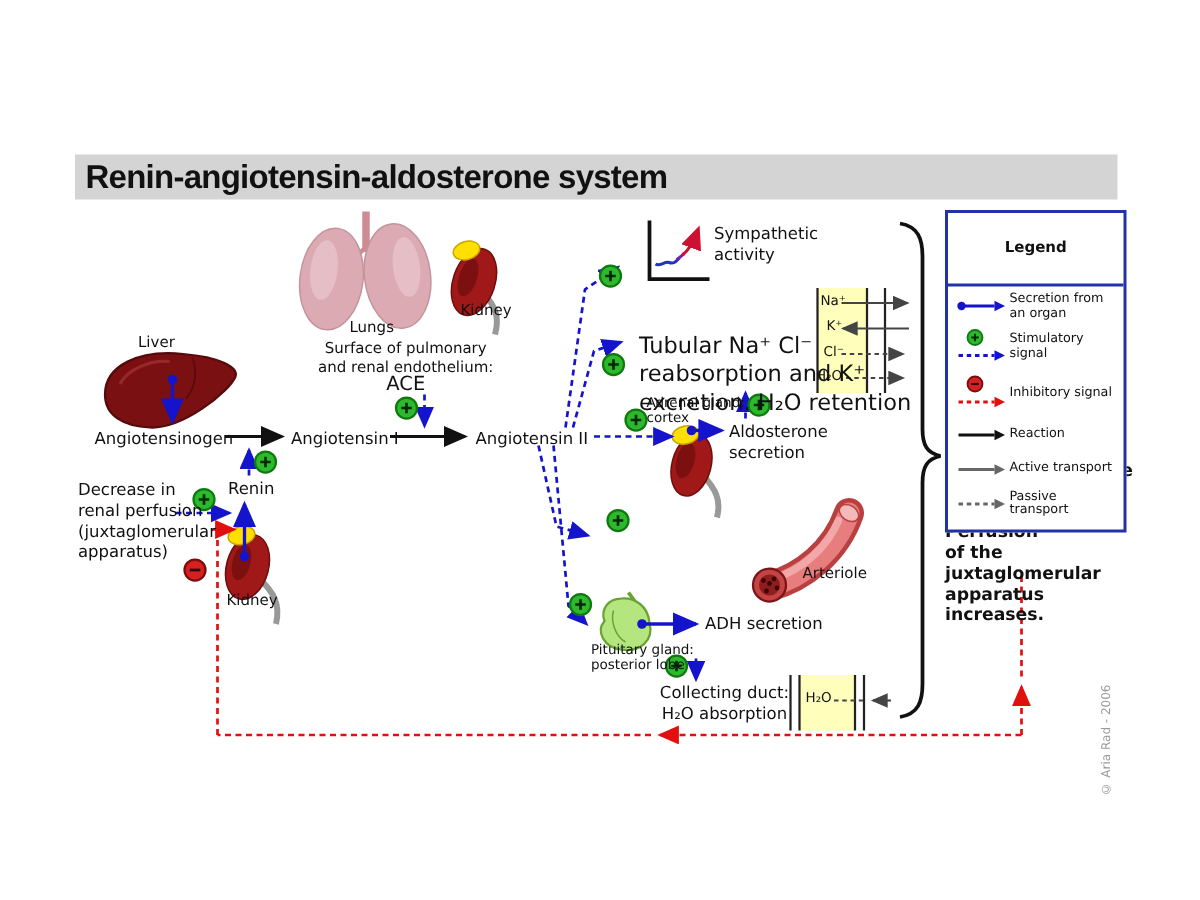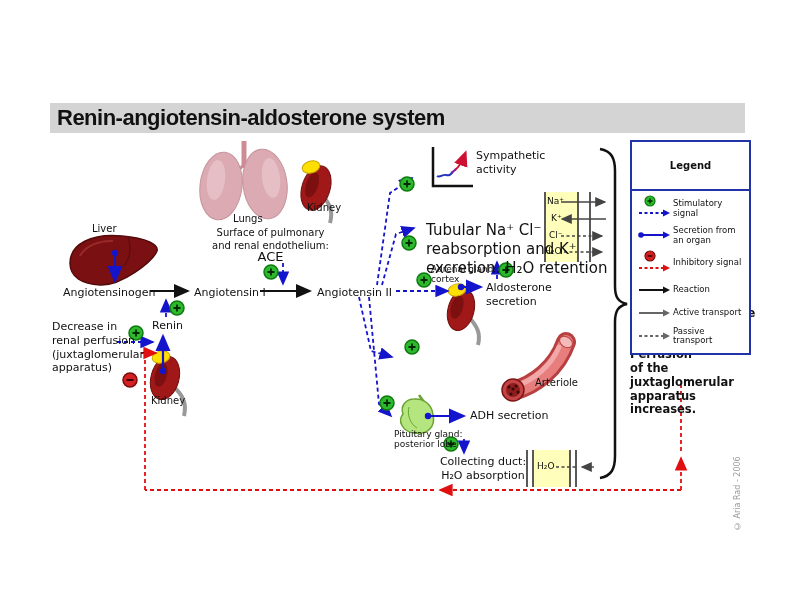--- a/index.html
+++ b/index.html
@@ -224,36 +224,36 @@
 
   <div id="title-bar">
     <div class="t">Renin-angiotensin-aldosterone system</div>
   </div>
 
   <div id="legend">
     <div class="hd">Legend</div>
     <div class="rows">
       <div class="lg-row">
         <span class="lg-icon">
+          <svg width="34" height="12">
+              <circle cx="4" cy="6" r="2.8" fill="#1414cc"></circle>
+            <line x1="4" y1="6" x2="26" y2="6" stroke="#1414cc" stroke-width="2"></line>
+            <polygon points="26,2.5 33,6 26,9.5" fill="#1414cc"></polygon>
+            </svg></span>
+        <span class="lg-label">Secretion from an organ</span>
+      </div>
+      <div class="lg-row">
+        <span class="lg-icon">
           <svg width="34" height="23">
             <circle cx="13" cy="6" r="5" fill="#2eb82e" stroke="#0e7a0e" stroke-width="1.2"></circle>
             <path d="M10.5,6H15.5M13,3.5V8.5" stroke="#002b00" stroke-width="1.4"></path>
             <line x1="2" y1="18" x2="26" y2="18" stroke="#1414cc" stroke-width="2" stroke-dasharray="3,2.5"></line>
             <polygon points="26,14.5 33,18 26,21.5" fill="#1414cc"></polygon>
             </svg></span>
         <span class="lg-label">Stimulatory signal</span>
-      </div>
-      <div class="lg-row">
-        <span class="lg-icon">
-          <svg width="34" height="12">
-              <circle cx="4" cy="6" r="2.8" fill="#1414cc"></circle>
-            <line x1="4" y1="6" x2="26" y2="6" stroke="#1414cc" stroke-width="2"></line>
-            <polygon points="26,2.5 33,6 26,9.5" fill="#1414cc"></polygon>
-            </svg></span>
-        <span class="lg-label">Secretion from an organ</span>
       </div>
       <div class="lg-row">
         <span class="lg-icon">
           <svg width="34" height="23">
             <circle cx="13" cy="6" r="5" fill="#d42020" stroke="#7a0c0c" stroke-width="1.2"></circle>
             <path d="M10.5,6H15.5" stroke="#2b0000" stroke-width="1.4"></path>
             <line x1="2" y1="18" x2="26" y2="18" stroke="#e01010" stroke-width="2" stroke-dasharray="3,2.5"></line>
             <polygon points="26,14.5 33,18 26,21.5" fill="#e01010"></polygon>
             </svg></span>
         <span class="lg-label">Inhibitory signal</span>

